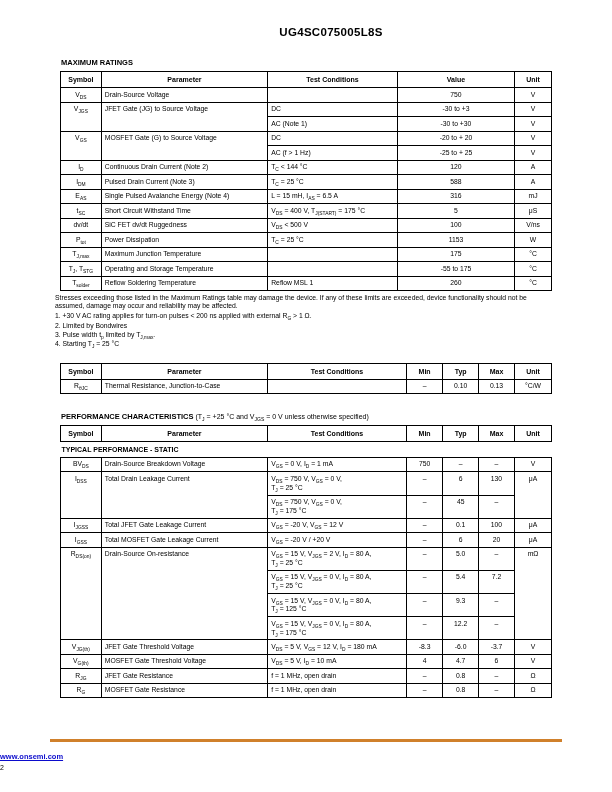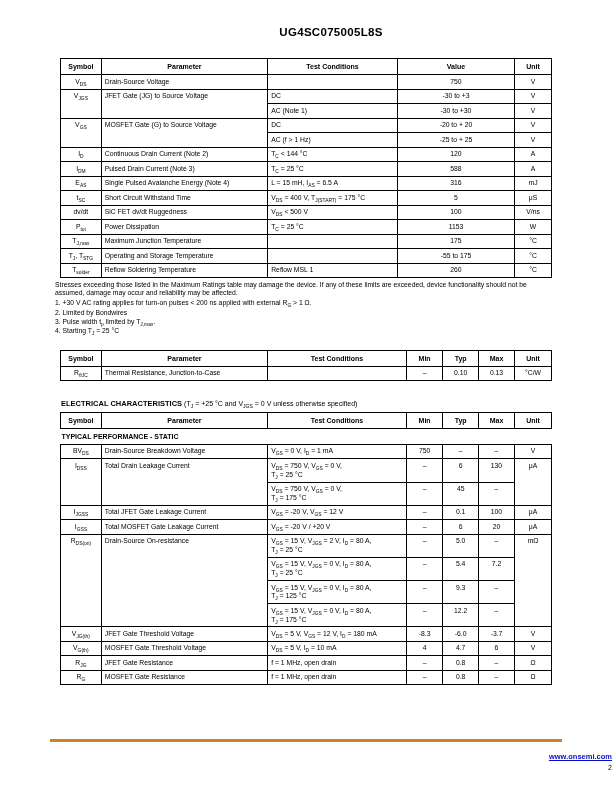--- a/index.html
+++ b/index.html
@@ -23,32 +23,33 @@
   td.l{text-align:left;}
   sub{font-size:.72em;line-height:0;}
   tr.band td{
     border-left:none;border-right:none;font-weight:bold;font-size:7px;
     padding:3px 0 2.5px 1px;text-align:left;height:auto;
   }
   .stress-note{font-size:6.8px;line-height:1.32;margin:2.5px 0 0 0;width:498px;}
   .notes .note{font-size:6.8px;line-height:1.34;padding-left:13px;text-indent:-13px;}
   .gap-thermal{height:15px;}
   .gap-electrical{height:18px;}
-  .footer{position:absolute;left:0;top:739px;width:612px;text-align:right;}
+  .footer{position:absolute;left:0;top:739px;width:612px;text-align:left;}
   .footer-rule{width:512px;height:2.5px;margin:0 auto 3px auto;}
   .footer a{font-size:7.5px;font-weight:bold;text-decoration:underline;display:inline-block;cursor:pointer;}
   .page-number{font-size:7px;margin-top:1px;}
 </style>
 </head>
 <body>
 
 <div class="doc-title">UG4SC075005L8S</div>
 
 <div class="content">
 
+  <div class="section-heading">MAXIMUM RATINGS</div>
   <div>
       <table>
         <colgroup>
           <col style="width: 8.3%;">
           <col style="width: 33.9%;">
           <col style="width: 26.4%;">
           <col style="width: 23.9%;">
           <col style="width: 7.5%;">
         </colgroup>
         <thead>
@@ -198,21 +199,21 @@
             <td class="c">–</td>
             <td class="c">0.10</td>
             <td class="c">0.13</td>
             <td class="c">°C/W</td>
           </tr>
         </tbody>
       </table>
     </div>
 
   <div class="gap-electrical"></div>
-  <div class="section-heading"><span>ELECTRICAL CHARACTERISTICS</span><span class="cond"> (T<sub>J</sub> = +25 °C and V<sub>JGS</sub> =  0 V unless otherwise specified)</span></div>
+  <div class="section-heading"><span>PERFORMANCE CHARACTERISTICS</span><span class="cond"> (T<sub>J</sub> = +25 °C and V<sub>JGS</sub> =  0 V unless otherwise specified)</span></div>
   <div>
       <table>
         <colgroup>
           <col style="width: 8.3%;">
           <col style="width: 33.9%;">
           <col style="width: 28.2%;">
           <col style="width: 7.5%;">
           <col style="width: 7.2%;">
           <col style="width: 7.4%;">
           <col style="width: 7.5%;">

